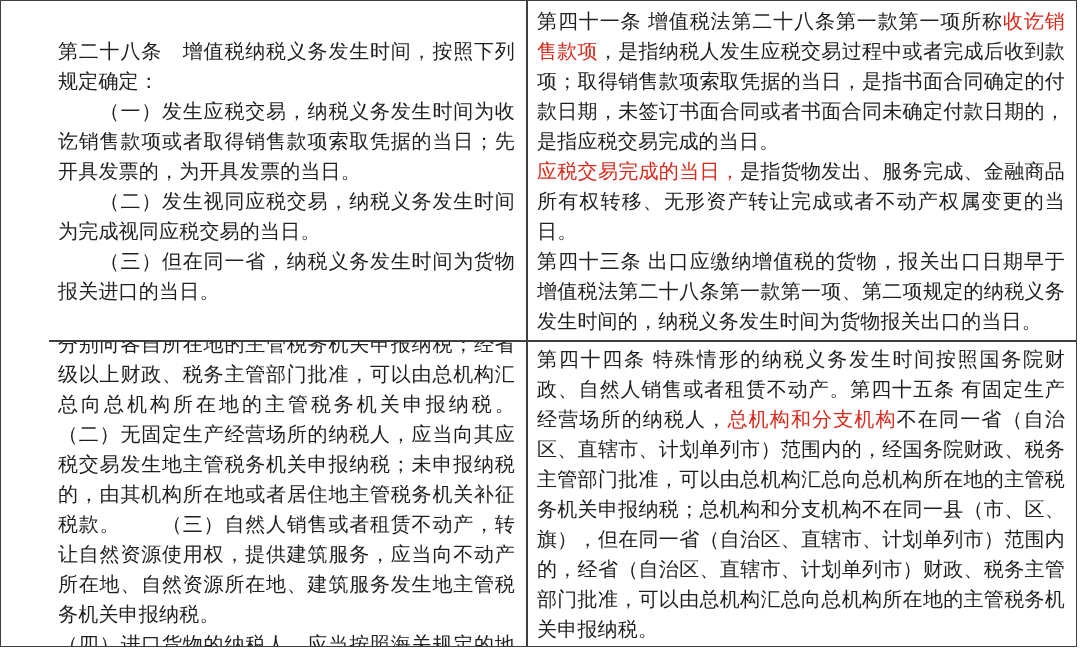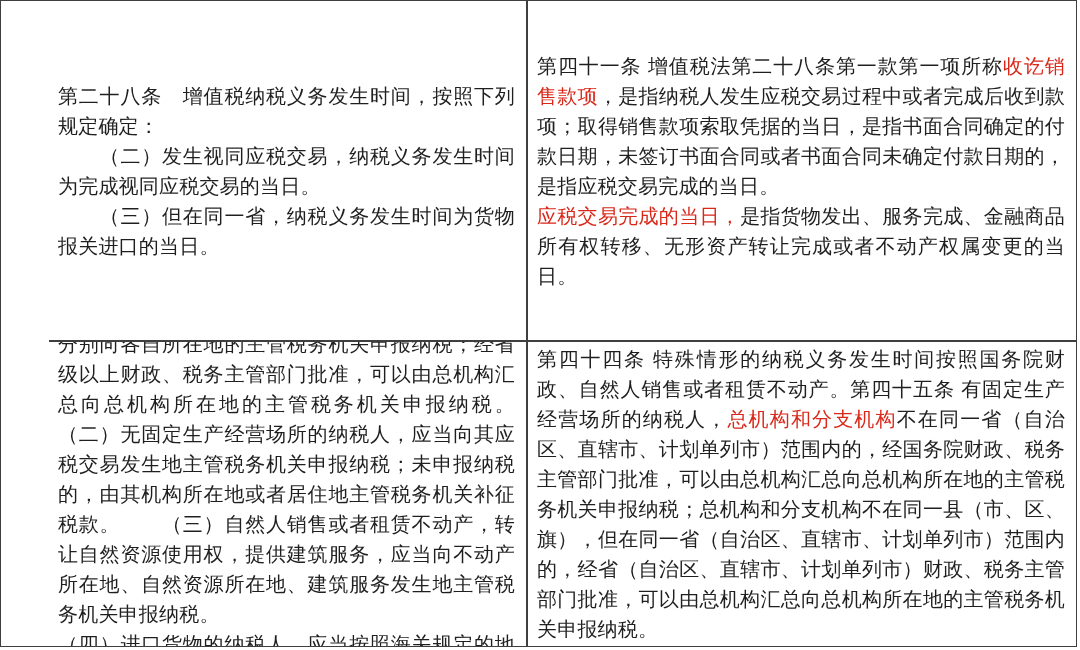--- a/index.html
+++ b/index.html
@@ -47,26 +47,28 @@
     text-align: justify;
   }
   .seg-red { color: var(--highlight-red); }
 </style>
 </head>
 <body>
 
 <div class="doc">
   <div class="cell r1 c1">
       <p class="para"><span>第二十八条　增值税纳税义务发生时间，按照下列规定确定：</span></p>
+      <p class="para"><span>　　（一）发生应税交易，纳税义务发生时间为收讫销售款项或者取得销售款项索取凭据的当日；先开具发票的，为开具发票的当日。</span></p>
       <p class="para"><span>　　（二）发生视同应税交易，纳税义务发生时间为完成视同应税交易的当日。</span></p>
       <p class="para"><span>　　（三）但在同一省，纳税义务发生时间为货物报关进口的当日。</span></p>
     </div>
   <div class="cell r1 c2">
       <p class="para"><span>第四十一条 增值税法第二十八条第一款第一项所称</span><span class="seg-red">收讫销售款项</span><span>，是指纳税人发生应税交易过程中或者完成后收到款项；取得销售款项索取凭据的当日，是指书面合同确定的付款日期，未签订书面合同或者书面合同未确定付款日期的，是指应税交易完成的当日。</span></p>
       <p class="para"><span class="seg-red">应税交易完成的当日，</span><span>是指货物发出、服务完成、金融商品所有权转移、无形资产转让完成或者不动产权属变更的当日。</span></p>
+      <p class="para"><span>第四十三条 出口应缴纳增值税的货物，报关出口日期早于增值税法第二十八条第一款第一项、第二项规定的纳税义务发生时间的，纳税义务发生时间为货物报关出口的当日。</span></p>
     </div>
   <div class="cell r2 c1">
       <p class="para"><span>第二十九条　增值税纳税地点，按照下列规定确定：　　（一）有固定生产经营场所的纳税人，应当向其机构所在地或者居住地主管税务机关申报纳税。总机构和分支机构不在同一县（市）的，应当分别向各自所在地的主管税务机关申报纳税；经省级以上财政、税务主管部门批准，可以由总机构汇总向总机构所在地的主管税务机关申报纳税。　　（二）无固定生产经营场所的纳税人，应当向其应税交易发生地主管税务机关申报纳税；未申报纳税的，由其机构所在地或者居住地主管税务机关补征税款。　　（三）自然人销售或者租赁不动产，转让自然资源使用权，提供建筑服务，应当向不动产所在地、自然资源所在地、建筑服务发生地主管税务机关申报纳税。</span></p>
       <p class="para"><span>（四）进口货物的纳税人，应当按照海关规定的地点申报纳税。　　（五）扣缴义务人，应当向其机构所在地或者居住地主管税务机关申报缴纳扣缴的税款；机构所在地或者居住地在境外的，应当向应税交易发生地主管税务机关申报缴纳扣缴的税款。</span></p>
     </div>
   <div class="cell r2 c2">
       <p class="para"><span>第四十四条 特殊情形的纳税义务发生时间按照国务院财政、自然人销售或者租赁不动产。第四十五条 有固定生产经营场所的纳税人，</span><span class="seg-red">总机构和分支机构</span><span>不在同一省（自治区、直辖市、计划单列市）范围内的，经国务院财政、税务主管部门批准，可以由总机构汇总向总机构所在地的主管税务机关申报纳税；总机构和分支机构不在同一县（市、区、旗），但在同一省（自治区、直辖市、计划单列市）范围内的，经省（自治区、直辖市、计划单列市）财政、税务主管部门批准，可以由总机构汇总向总机构所在地的主管税务机关申报纳税。</span></p>
     </div>
 </div>
 

